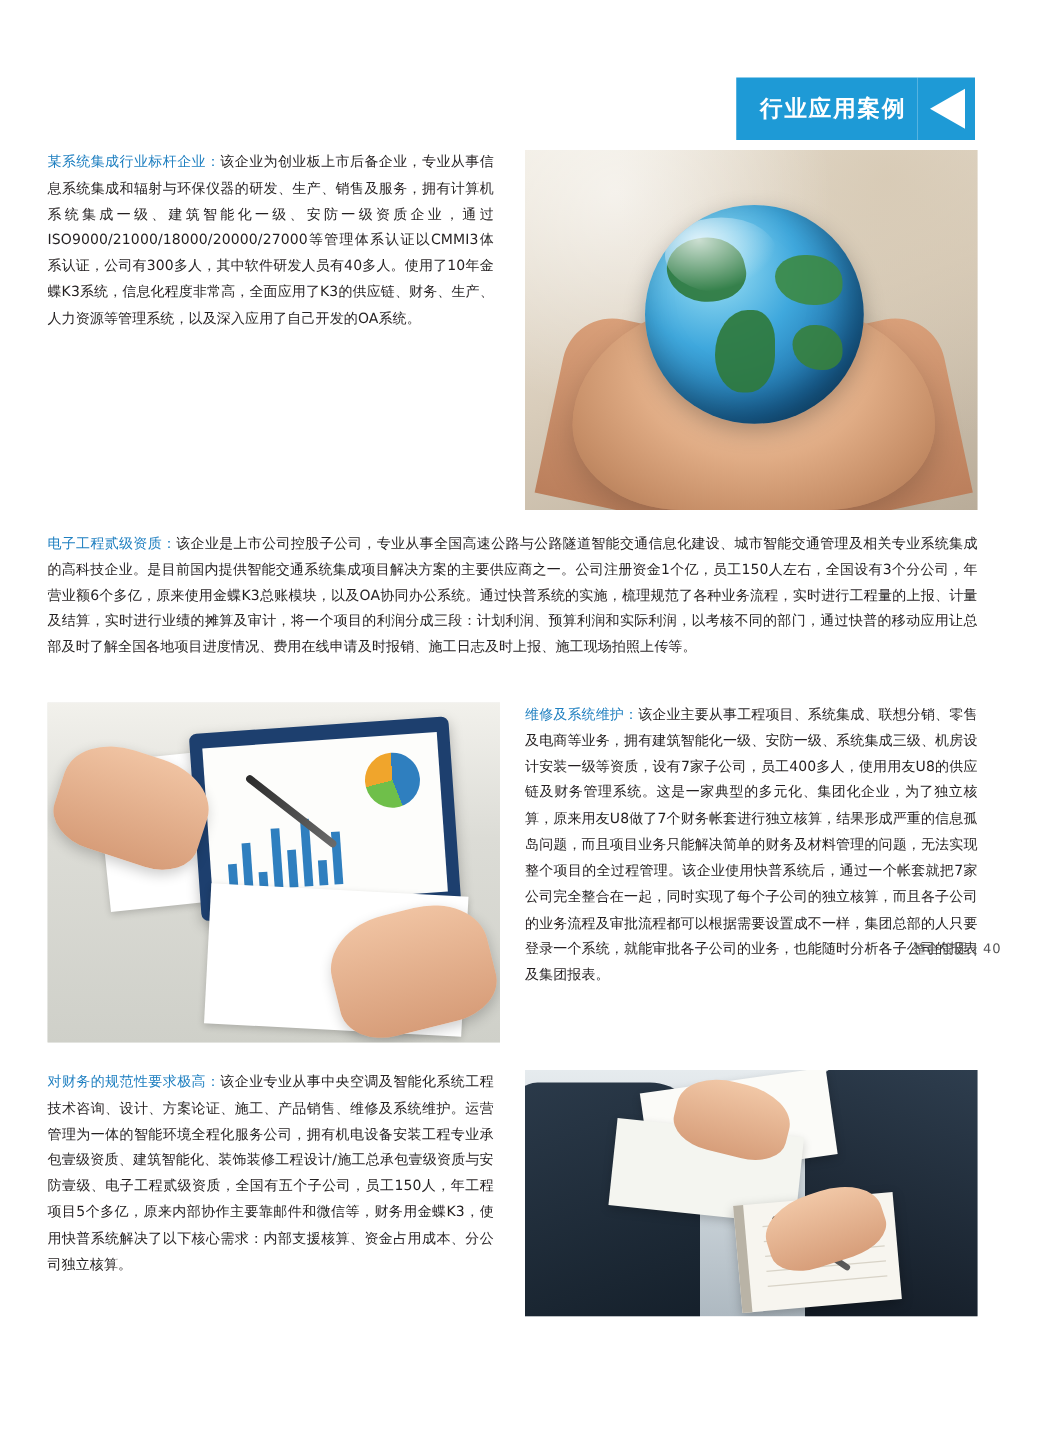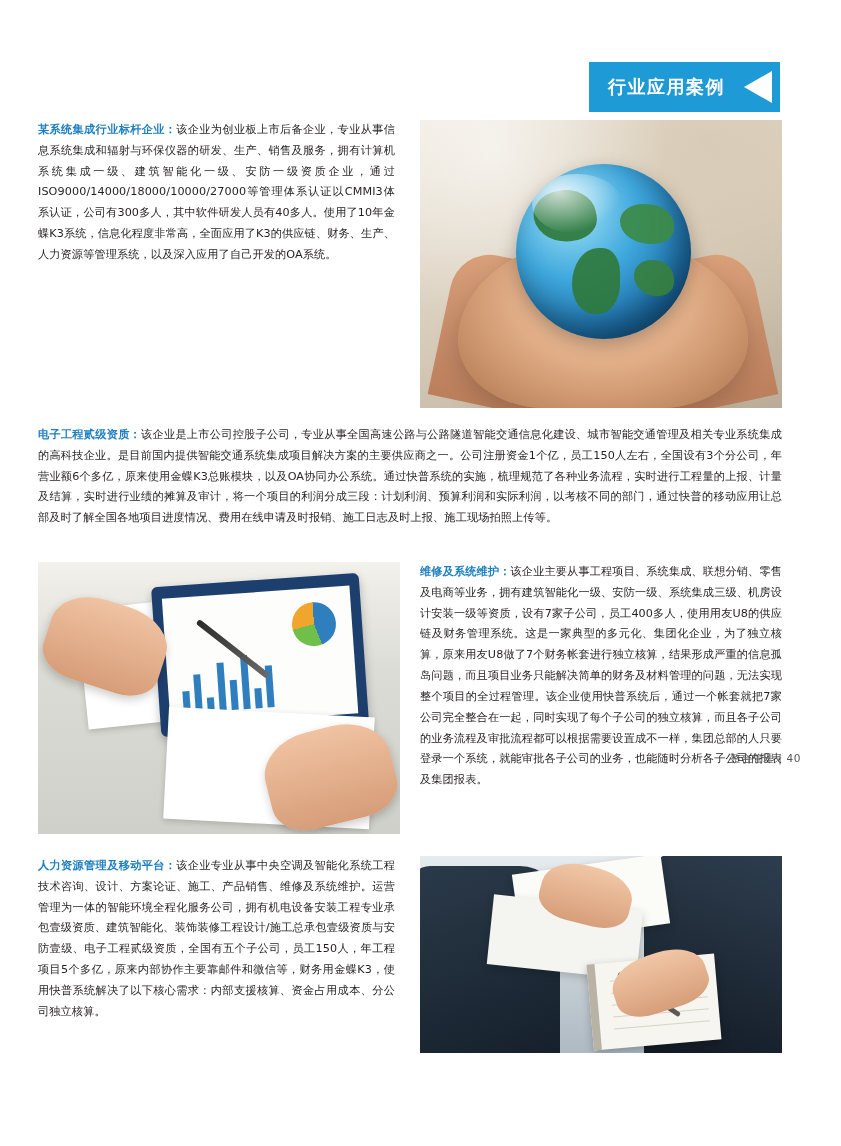--- a/index.html
+++ b/index.html
@@ -65,21 +65,21 @@
   p.body {
     font-size: 11.2px;
     line-height: 1.86;
     margin: 0 0 0 0;
     text-align: justify;
     letter-spacing: 0.1px;
   }
   p.body.indent { text-indent: 2em; }
   .lead {
     color: #1e7fc0;
-    font-weight: bold;
+    font-weight: normal;
   }
 
   
   .photo {
     position: absolute;
     overflow: hidden;
     background: #dfe5ea;
   }
 
   
@@ -243,21 +243,21 @@
       <span>行业应用案例</span>
     </div>
     <div class="arrow">
       <svg width="38" height="36" viewBox="0 0 38 36" aria-hidden="true">
         <polygon points="34,2 34,34 6,18" fill="#ffffff"></polygon>
       </svg>
     </div>
   </div>
 
   <div class="col-left" style="top:120px;">
-    <p class="body"><span class="lead">某系统集成行业标杆企业：</span><span>该企业为创业板上市后备企业，专业从事信息系统集成和辐射与环保仪器的研发、生产、销售及服务，拥有计算机系统集成一级、建筑智能化一级、安防一级资质企业，通过ISO9000/14000/18000/10000/27000等管理体系认证以CMMI3体系认证，公司有300多人，其中软件研发人员有40多人。使用了10年金蝶K3系统，信息化程度非常高，全面应用了K3的供应链、财务、生产、人力资源等管理系统，以及深入应用了自己开发的OA系统。</span></p>
+    <p class="body"><span class="lead">某系统集成行业标杆企业：</span><span>该企业为创业板上市后备企业，专业从事信息系统集成和辐射与环保仪器的研发、生产、销售及服务，拥有计算机系统集成一级、建筑智能化一级、安防一级资质企业，通过ISO9000/21000/18000/20000/27000等管理体系认证以CMMI3体系认证，公司有300多人，其中软件研发人员有40多人。使用了10年金蝶K3系统，信息化程度非常高，全面应用了K3的供应链、财务、生产、人力资源等管理系统，以及深入应用了自己开发的OA系统。</span></p>
   </div>
 
   <div class="photo" id="photo-globe">
     <div class="bg-blur"></div>
     <div class="arm-l"></div>
     <div class="arm-r"></div>
     <div class="palms"></div>
     <div class="globe">
       <div class="land l1"></div>
       <div class="land l2"></div>
@@ -293,21 +293,21 @@
     <div class="hand h1"></div>
     <div class="pen"></div>
     <div class="hand h2"></div>
   </div>
 
   <div class="col-right" style="top:562px;">
     <p class="body"><span class="lead">维修及系统维护：</span><span>该企业主要从事工程项目、系统集成、联想分销、零售及电商等业务，拥有建筑智能化一级、安防一级、系统集成三级、机房设计安装一级等资质，设有7家子公司，员工400多人，使用用友U8的供应链及财务管理系统。这是一家典型的多元化、集团化企业，为了独立核算，原来用友U8做了7个财务帐套进行独立核算，结果形成严重的信息孤岛问题，而且项目业务只能解决简单的财务及材料管理的问题，无法实现整个项目的全过程管理。该企业使用快普系统后，通过一个帐套就把7家公司完全整合在一起，同时实现了每个子公司的独立核算，而且各子公司的业务流程及审批流程都可以根据需要设置成不一样，集团总部的人只要登录一个系统，就能审批各子公司的业务，也能随时分析各子公司的报表及集团报表。</span></p>
   </div>
 
   <div class="col-left" style="top:856px;">
-    <p class="body"><span class="lead">人力资源管理及移动平台：</span><span>该企业专业从事中央空调及智能化系统工程技术咨询、设计、方案论证、施工、产品销售、维修及系统维护。运营管理为一体的智能环境全程化服务公司，拥有机电设备安装工程专业承包壹级资质、建筑智能化、装饰装修工程设计/施工总承包壹级资质与安防壹级、电子工程贰级资质，全国有五个子公司，员工150人，年工程项目5个多亿，原来内部协作主要靠邮件和微信等，财务用金蝶K3，使用快普系统解决了以下核心需求：内部支援核算、资金占用成本、分公司独立核算。</span></p>
+    <p class="body"><span class="lead">对财务的规范性要求极高：</span><span>该企业专业从事中央空调及智能化系统工程技术咨询、设计、方案论证、施工、产品销售、维修及系统维护。运营管理为一体的智能环境全程化服务公司，拥有机电设备安装工程专业承包壹级资质、建筑智能化、装饰装修工程设计/施工总承包壹级资质与安防壹级、电子工程贰级资质，全国有五个子公司，员工150人，年工程项目5个多亿，原来内部协作主要靠邮件和微信等，财务用金蝶K3，使用快普系统解决了以下核心需求：内部支援核算、资金占用成本、分公司独立核算。</span></p>
   </div>
 
   <div class="photo" id="photo-office">
     <div class="bg"></div>
     <div class="suit-l"></div>
     <div class="suit-r"></div>
     <div class="papers"></div>
     <div class="papers2"></div>
     <div class="hand ha"></div>
     <div class="notebook">

